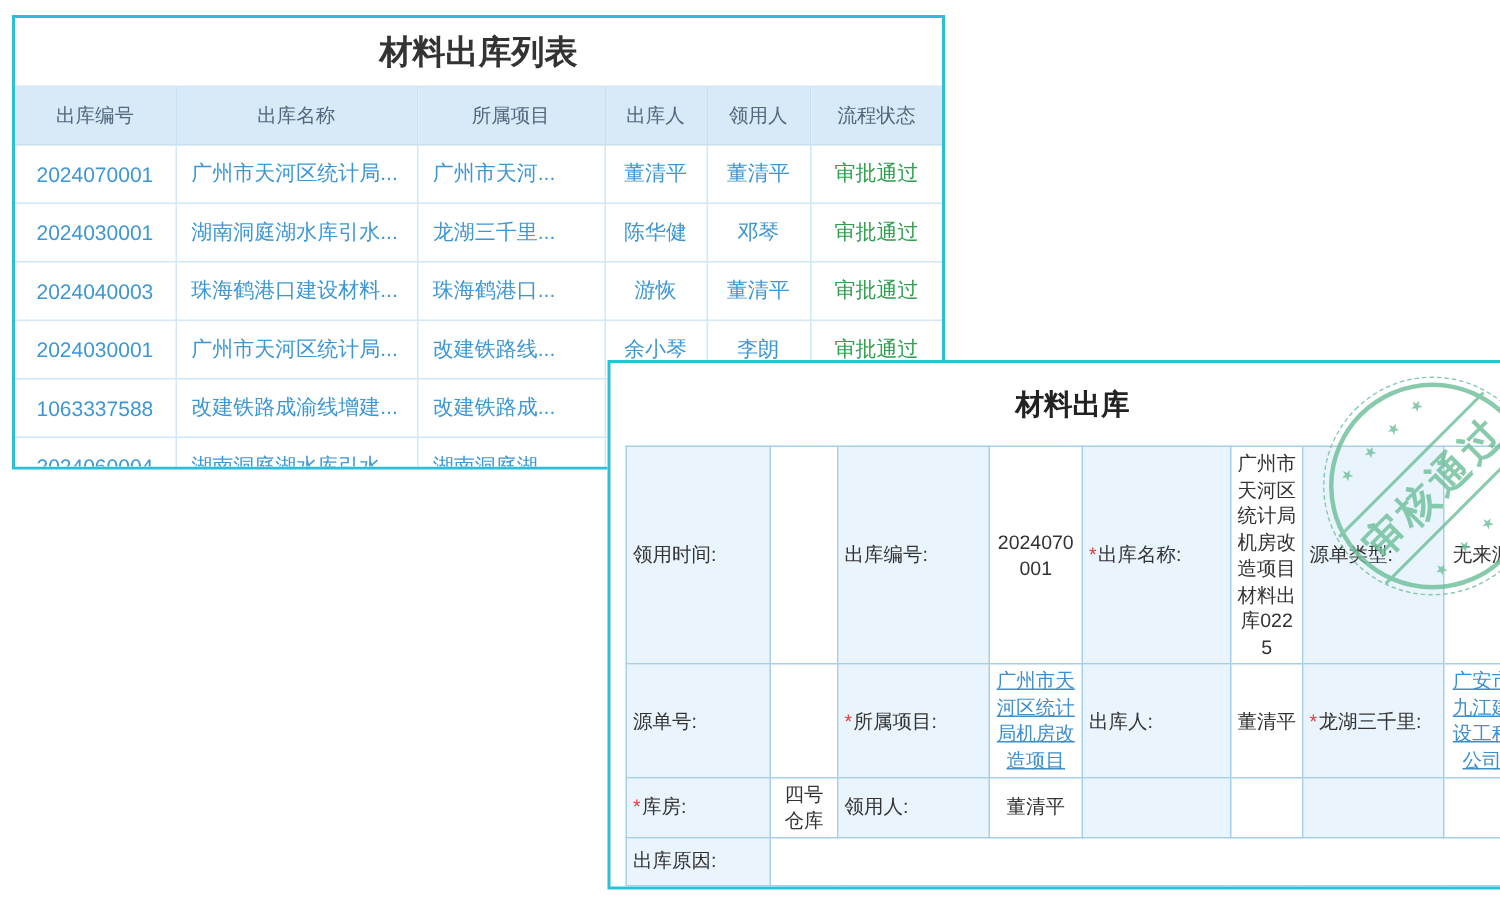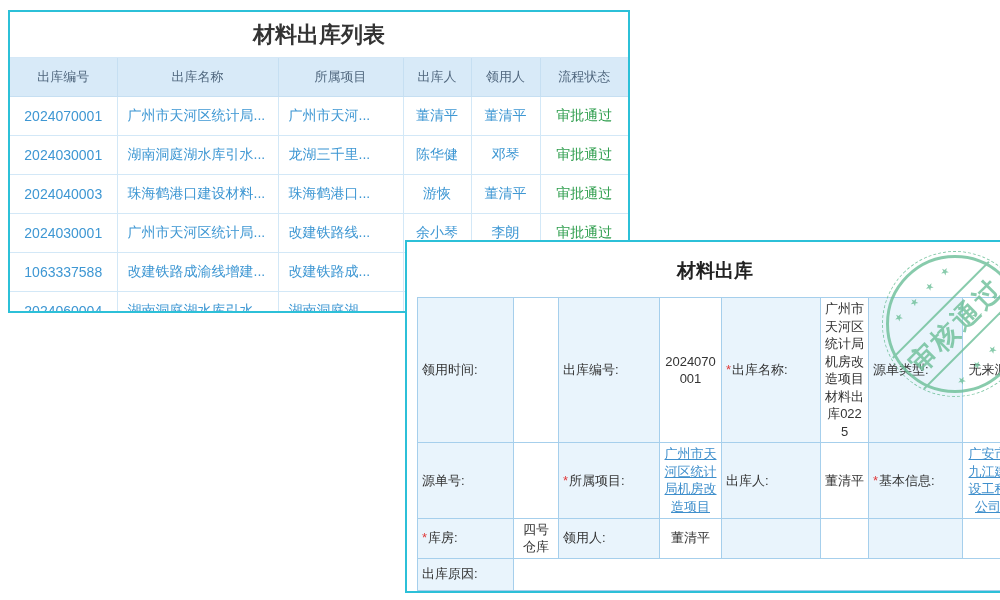--- a/index.html
+++ b/index.html
@@ -161,21 +161,21 @@
       <td class="lbl"><span>源单类型:</span></td>
       <td class="val">无来源</td>
     </tr>
     <tr class="r2">
       <td class="lbl"><span>源单号:</span></td>
       <td class="val"></td>
       <td class="lbl"><span class="star">*</span><span>所属项目:</span></td>
       <td class="val"><a class="flink">广州市天河区统计局机房改造项目</a></td>
       <td class="lbl"><span>出库人:</span></td>
       <td class="val">董清平</td>
-      <td class="lbl"><span class="star">*</span><span>基本信息:</span></td>
+      <td class="lbl"><span class="star">*</span><span>龙湖三千里:</span></td>
       <td class="val"><a class="flink">广安市九江建设工程公司</a></td>
     </tr>
     <tr class="r3">
       <td class="lbl"><span class="star">*</span><span>库房:</span></td>
       <td class="val">四号仓库</td>
       <td class="lbl"><span>领用人:</span></td>
       <td class="val">董清平</td>
       <td class="lbl"></td>
       <td class="val"></td>
       <td class="lbl"></td>

